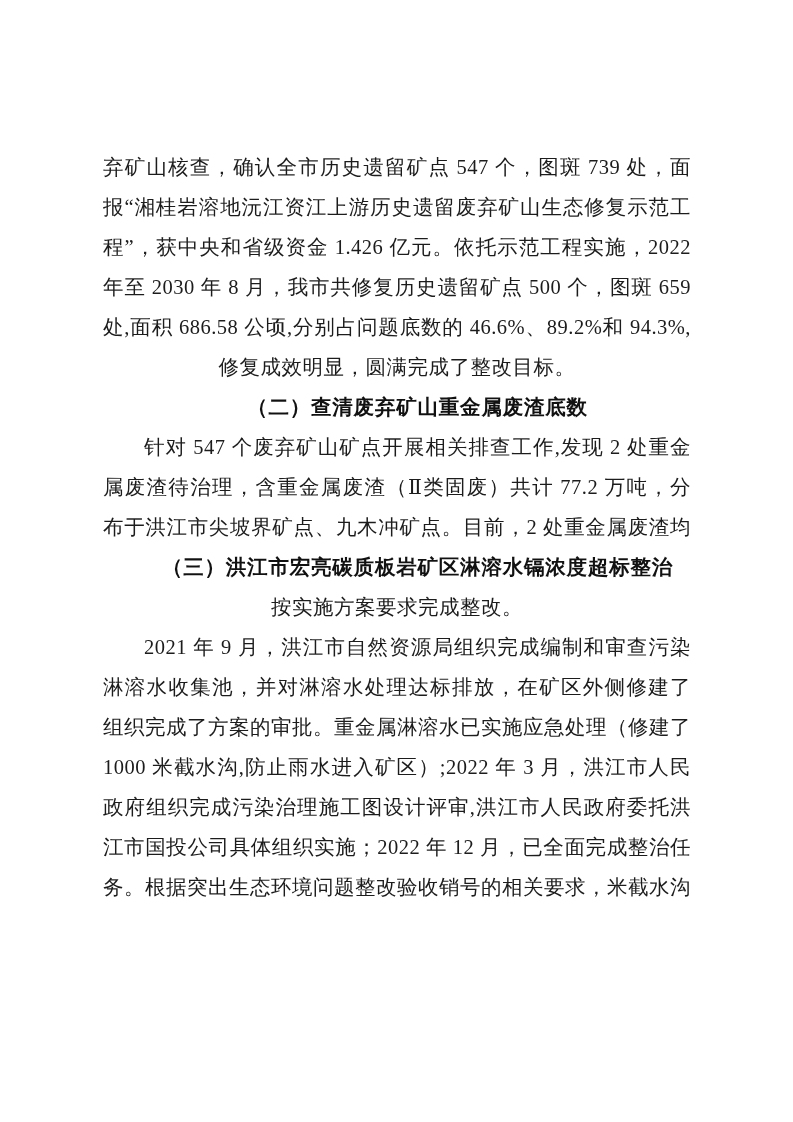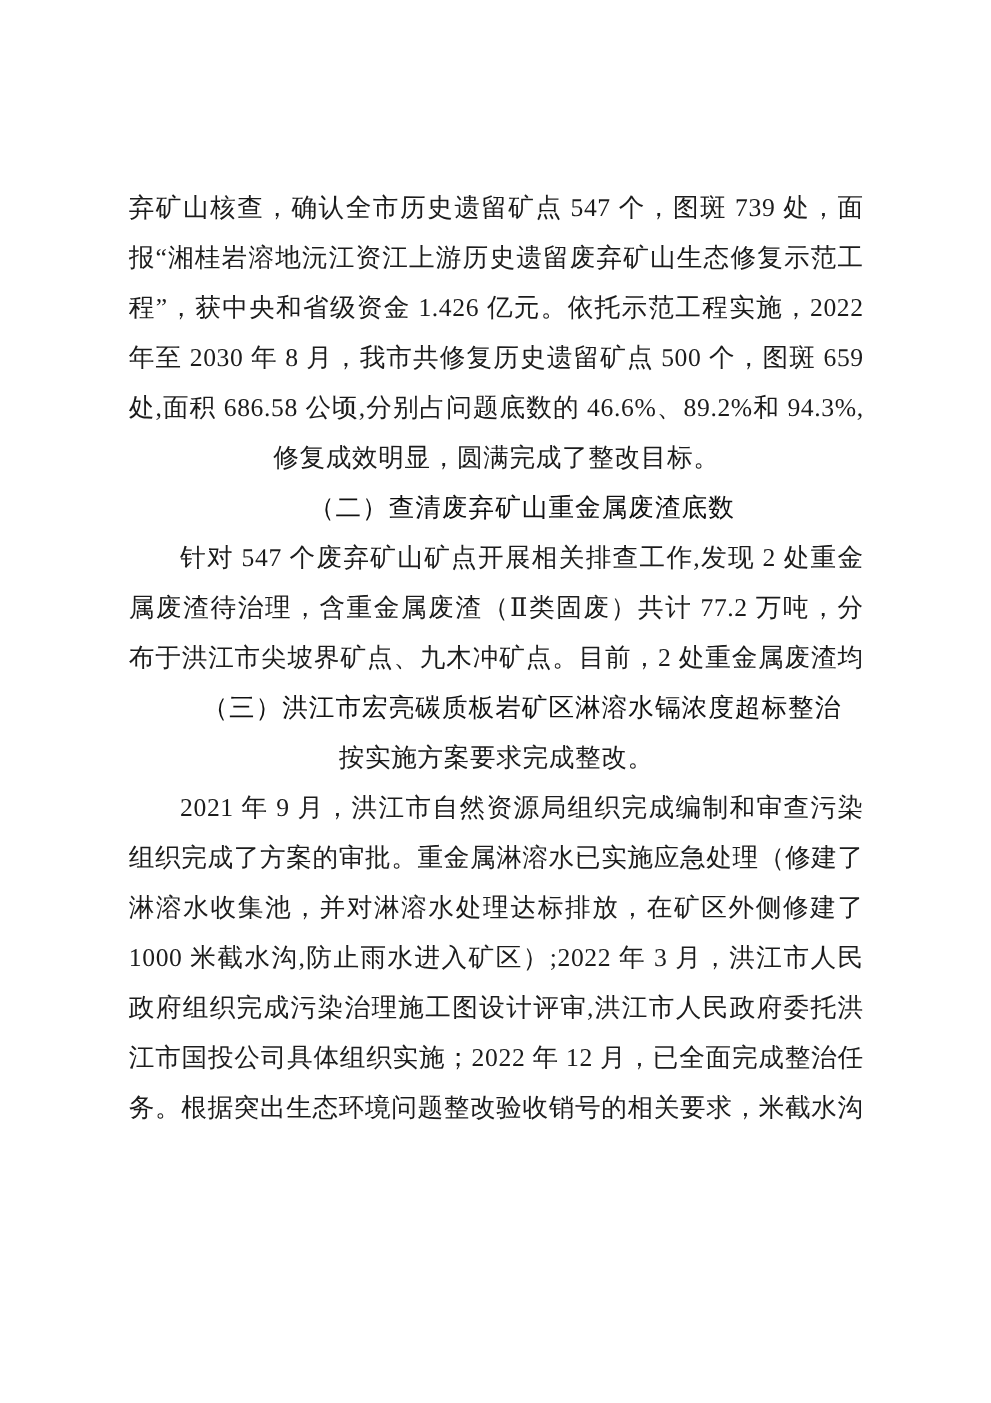--- a/index.html
+++ b/index.html
@@ -32,21 +32,21 @@
   }
   .doc-line.fill {
     text-align: justify;
     text-align-last: justify;
   }
   .doc-line.indent {
     padding-left: 41px;
     width: 547px;
   }
   .doc-line.heading {
-    font-weight: normal;
+    font-weight: bold;
     color: #111111;
     letter-spacing: 0.8px;
   }
 </style>
 </head>
 <body>
 
 <div class="page">
   <div class="doc-body">
       <div class="doc-line fill">弃矿山核查，确认全市历史遗留矿点 547 个，图斑 739 处，面积</div>
@@ -55,20 +55,20 @@
       <div class="doc-line fill">年至 2030 年 8 月，我市共修复历史遗留矿点 500 个，图斑 659</div>
       <div class="doc-line fill">处,面积 686.58 公顷,分别占问题底数的 46.6%、89.2%和 94.3%,</div>
       <div class="doc-line">修复成效明显，圆满完成了整改目标。</div>
       <div class="doc-line heading indent">（二）查清废弃矿山重金属废渣底数</div>
       <div class="doc-line indent fill">针对 547 个废弃矿山矿点开展相关排查工作,发现 2 处重金</div>
       <div class="doc-line fill">属废渣待治理，含重金属废渣（Ⅱ类固废）共计 77.2 万吨，分</div>
       <div class="doc-line fill">布于洪江市尖坡界矿点、九木冲矿点。目前，2 处重金属废渣均</div>
       <div class="doc-line heading indent">（三）洪江市宏亮碳质板岩矿区淋溶水镉浓度超标整治</div>
       <div class="doc-line">按实施方案要求完成整改。</div>
       <div class="doc-line indent fill">2021 年 9 月，洪江市自然资源局组织完成编制和审查污染</div>
+      <div class="doc-line fill">淋溶水收集池，并对淋溶水处理达标排放，在矿区外侧修建了</div>
       <div class="doc-line fill">组织完成了方案的审批。重金属淋溶水已实施应急处理（修建了</div>
-      <div class="doc-line fill">淋溶水收集池，并对淋溶水处理达标排放，在矿区外侧修建了</div>
       <div class="doc-line fill">1000 米截水沟,防止雨水进入矿区）;2022 年 3 月，洪江市人民</div>
       <div class="doc-line fill">政府组织完成污染治理施工图设计评审,洪江市人民政府委托洪</div>
       <div class="doc-line fill">江市国投公司具体组织实施；2022 年 12 月，已全面完成整治任</div>
       <div class="doc-line fill">务。根据突出生态环境问题整改验收销号的相关要求，米截水沟</div>
     </div>
 </div>
 
 </body></html>

